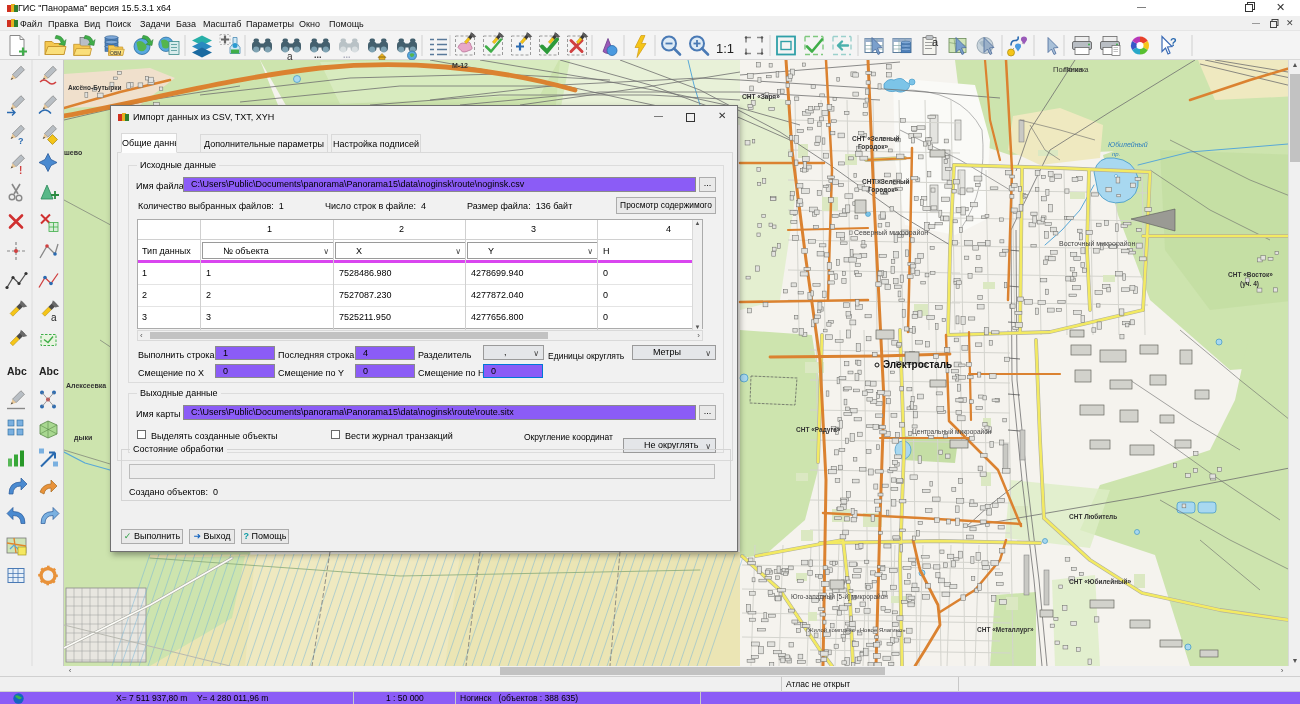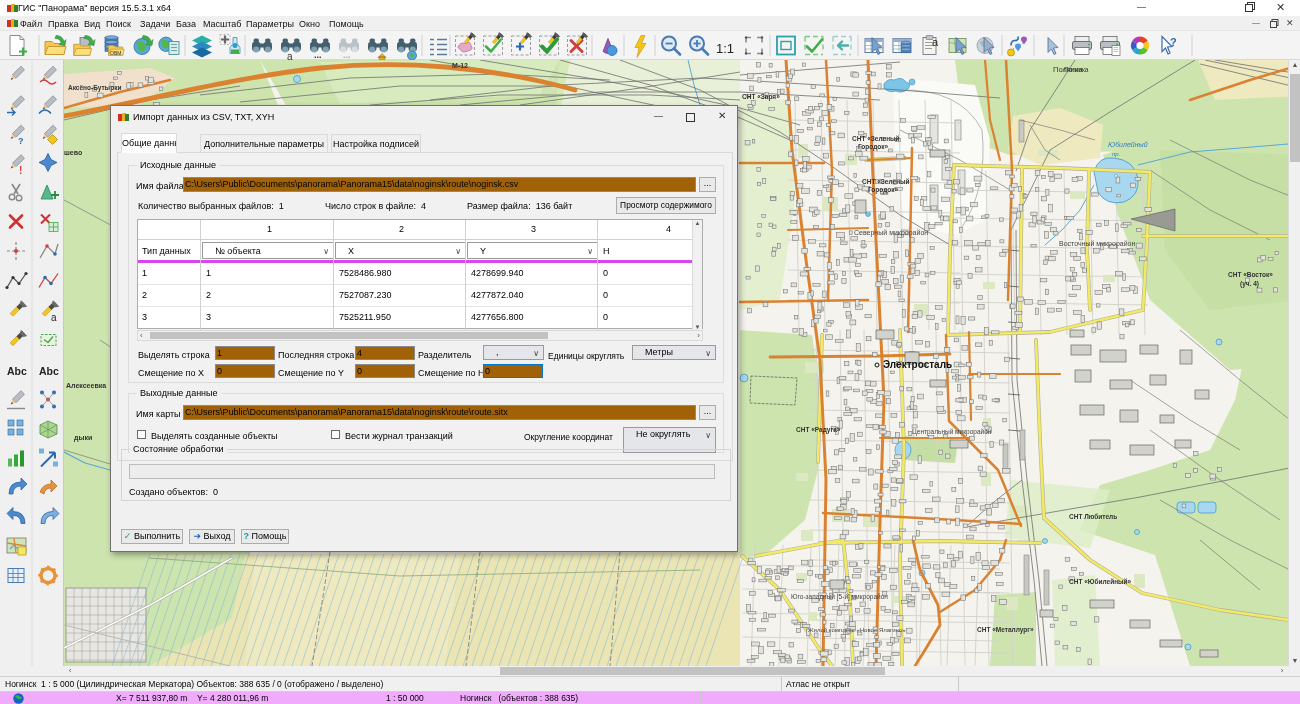--- a/index.html
+++ b/index.html
@@ -7,32 +7,32 @@
 .abs{position:absolute}
 #titlebar{left:0;top:0;width:1300px;height:16px;background:#fff;font-size:9px;color:#000}
 #menubar{left:0;top:16px;width:1300px;height:15px;background:#f0f0f0;font-size:9px;color:#111;border-bottom:1px solid #e5e5e5}
 .menuitem{position:absolute;top:3px}
 #toolbar{left:0;top:31px;width:1300px;height:29px;background:#f4f4f4;border-bottom:1px solid #d8d8d8}
 #lefttools{left:0;top:60px;width:64px;height:606px;background:#f0f0f0;border-right:1px solid #d0d0d0}
 #mapwrap{left:64px;top:60px;width:1224px;height:606px;overflow:hidden}
 #vscroll{left:1288px;top:60px;width:12px;height:606px;background:#f0f0f0;border-left:1px solid #d9d9d9}
 #hscroll{left:0px;top:666px;width:1300px;height:10px;background:#f0f0f0}
 #status1{left:0;top:676px;width:1300px;height:15px;background:#f0f0f0;border-top:1px solid #d0d0d0;font-size:8.5px;color:#000}
-#status2{left:0;top:691px;width:1300px;height:13px;background:#f0abfc;border-top:1px solid #d0d0d0;font-size:8.5px;color:#000}
+#status2{left:0;top:691px;width:1300px;height:13px;background:#8b5cf6;border-top:1px solid #d0d0d0;font-size:8.5px;color:#000}
 .sep{position:absolute;top:0;bottom:0;width:1px;background:#c8c8c8}
 #dlg{left:110px;top:105px;width:628px;height:447px;background:#f0f0f0;border:1px solid #707070;box-shadow:2px 3px 6px rgba(0,0,0,.35);font-size:9px;color:#000}
 #dlgtitle{position:absolute;left:0;top:0;width:100%;height:24px;background:#f0f0f0}
 .tab{position:absolute;top:28px;height:31px;border:1px solid #d9d9d9;background:#efefef;font-size:9px;text-align:center;line-height:18px;white-space:nowrap;overflow:hidden}
 .tab.active{background:#fdfdfd;border-bottom:1px solid #fdfdfd;height:20px;top:27px;z-index:2}
 #tabpanel{position:absolute;left:6px;top:46px;width:616px;height:309px;background:#f1f1f1;border:1px solid #d9d9d9}
 .groupbox{position:absolute;border:1px solid #dcdcdc}
 .grouplabel{position:absolute;top:-6px;left:8px;background:#f1f1f1;padding:0 3px}
-.tbox{position:absolute;background:#a16207;border:1px solid #8a8a8a;font-size:9px;line-height:13px;padding-left:1px;white-space:nowrap;overflow:hidden}
+.tbox{position:absolute;background:#8b5cf6;border:1px solid #8a8a8a;font-size:9px;line-height:13px;padding-left:7px;white-space:nowrap;overflow:hidden}
 .btn{position:absolute;background:#e9e9e9;border:1px solid #acacac;font-size:9px;text-align:center;white-space:nowrap;overflow:hidden}
-.combo{position:absolute;background:#e4e6e9;border:1px solid #9a9a9a;font-size:9px;padding-left:12px;white-space:nowrap}
+.combo{position:absolute;background:#e4e6e9;border:1px solid #9a9a9a;font-size:9px;padding-left:20px;white-space:nowrap}
 .combo .arr{position:absolute;right:4px;top:1px;color:#444;font-size:8px}
 .lbl{position:absolute;white-space:nowrap}
 .cb{position:absolute;width:9px;height:9px;background:#fff;border:1px solid #6a6a6a}
 </style></head>
 <body>
 <div id="app">
 
 <div class="abs" id="mapwrap"><svg width="1224" height="606" viewBox="0 0 1224 606">
 <rect width="1224" height="606" fill="#f5f3ee"></rect>
 <polygon points="0,0 196,0 236,100 196,270 186,500 0,500" fill="#cde4ae"></polygon>
@@ -1872,21 +1872,20 @@
   <div style="position:absolute;left:1px;top:14px;width:10px;height:88px;background:#c2c2c2"></div>
   <div style="position:absolute;left:1px;bottom:0;width:10px;height:10px;color:#555;font-size:7px;text-align:center;line-height:10px">▼</div>
 </div>
 <div class="abs" id="hscroll">
   <div style="position:absolute;left:64px;top:0px;width:12px;height:10px;color:#555;font-size:8px;text-align:center;line-height:9px">‹</div>
   <div style="position:absolute;left:500px;top:1px;width:385px;height:8px;background:#c2c2c2"></div>
   <div style="position:absolute;left:1276px;top:0px;width:12px;height:10px;color:#555;font-size:8px;text-align:center;line-height:9px">›</div>
 </div>
 
 <div class="abs" id="status1">
-  <span style="position:absolute;left:5px;top:2px">Ногинск&nbsp; 1 : 5 000 (Цилиндрическая Меркатора) Объектов: 388 635 / 0 (отображено / выделено)</span>
   <div class="sep" style="left:781px"></div>
   <span style="position:absolute;left:786px;top:2px">Атлас не открыт</span>
   <div class="sep" style="left:958px"></div>
 </div>
 <div class="abs" id="status2">
   <svg style="position:absolute;left:13px;top:1px" width="11" height="11">
         <circle cx="5.5" cy="5.5" r="5.2" fill="#1565c0"></circle>
         <path d="M2 3 Q4 1.5 6 3 T9 4 Q8 7 5.5 6 T2 3z" fill="#37b34a"></path>
       </svg>
   <span style="position:absolute;left:116px;top:1px">X= 7 511 937,80 m&nbsp;&nbsp;&nbsp;&nbsp;Y= 4 280 011,96 m</span>
@@ -1966,21 +1965,21 @@
         <div style="position:absolute;right:0;top:0;width:10px;height:110px;background:#f0f0f0;border-left:1px solid #d9d9d9">
           <div style="position:absolute;top:0;left:0;width:100%;text-align:center;font-size:6px;color:#555">▲</div>
           <div style="position:absolute;bottom:0;left:0;width:100%;text-align:center;font-size:6px;color:#555">▼</div>
         </div>
       </div>
       <div style="position:absolute;left:8px;top:164px;width:566px;height:11px;background:#f0f0f0;border:1px solid #d9d9d9">
         <span style="position:absolute;left:2px;top:0px;font-size:8px;color:#555;line-height:10px">‹</span>
         <div style="position:absolute;left:12px;top:1px;width:398px;height:7px;background:#c2c2c2"></div>
         <span style="position:absolute;right:2px;top:0px;font-size:8px;color:#555;line-height:10px">›</span>
       </div>
-      <span class="lbl" style="left:9px;top:184px">Выделять строка</span>
+      <span class="lbl" style="left:9px;top:184px">Выполнить строка</span>
       <div class="tbox" style="left:86px;top:180px;width:60px;height:14px">1</div>
       <span class="lbl" style="left:149px;top:184px">Последняя строка</span>
       <div class="tbox" style="left:226px;top:180px;width:60px;height:14px">4</div>
       <span class="lbl" style="left:289px;top:184px">Разделитель</span>
       <div class="combo" style="left:354px;top:179px;width:61px;height:15px;line-height:13px">,<span class="arr">∨</span></div>
       <span class="lbl" style="left:419px;top:185px;font-size:8.5px">Единицы округлять</span>
       <div class="combo" style="left:503px;top:179px;width:84px;height:15px;line-height:13px">Метры<span class="arr">∨</span></div>
       <span class="lbl" style="left:9px;top:202px">Смещение по X</span>
       <div class="tbox" style="left:86px;top:198px;width:60px;height:14px">0</div>
       <span class="lbl" style="left:149px;top:202px">Смещение по Y</span>
@@ -1991,21 +1990,21 @@
     <div class="groupbox" style="left:10px;top:240px;width:596px;height:60px">
       <span class="grouplabel">Выходные данные</span>
       <span class="lbl" style="left:7px;top:15px">Имя карты</span>
       <div class="tbox" style="left:54px;top:11px;width:513px;height:15px">C:\Users\Public\Documents\panorama\Panorama15\data\noginsk\route\route.sitx</div>
       <div class="btn" style="left:570px;top:11px;width:17px;height:15px;line-height:11px">...</div>
       <div class="cb" style="left:8px;top:36px"></div>
       <span class="lbl" style="left:22px;top:37px">Выделять созданные объекты</span>
       <div class="cb" style="left:202px;top:36px"></div>
       <span class="lbl" style="left:216px;top:37px">Вести журнал транзакций</span>
       <span class="lbl" style="left:395px;top:38px;font-size:8.5px">Округление координат</span>
-      <div class="combo" style="left:494px;top:33px;width:93px;height:26px;line-height:13px">Не округлять<span class="arr">∨</span></div>
+      <div class="combo" style="left:494px;top:44px;width:93px;height:15px;line-height:13px">Не округлять<span class="arr">∨</span></div>
     </div>
   </div>
   <div class="groupbox" style="left:10px;top:343px;width:610px;height:52px;border-color:#d4d4d4">
     <span class="grouplabel" style="background:#f0f0f0">Состояние обработки</span>
     <div style="position:absolute;left:7px;top:14px;width:586px;height:15px;background:#ededed;border:1px solid #bcbcbc"></div>
     <span class="lbl" style="left:7px;top:37px">Создано объектов:&nbsp; 0</span>
   </div>
   <div class="btn" style="left:10px;top:423px;width:62px;height:15px;line-height:13px"><span style="color:#2e9e44">✓</span> Выполнить</div>
   <div class="btn" style="left:78px;top:423px;width:46px;height:15px;line-height:13px"><span style="color:#1565c0">➜</span> Выход</div>
   <div class="btn" style="left:130px;top:423px;width:48px;height:15px;line-height:13px"><span style="color:#0a9ba5;font-weight:bold">?</span> Помощь</div>

